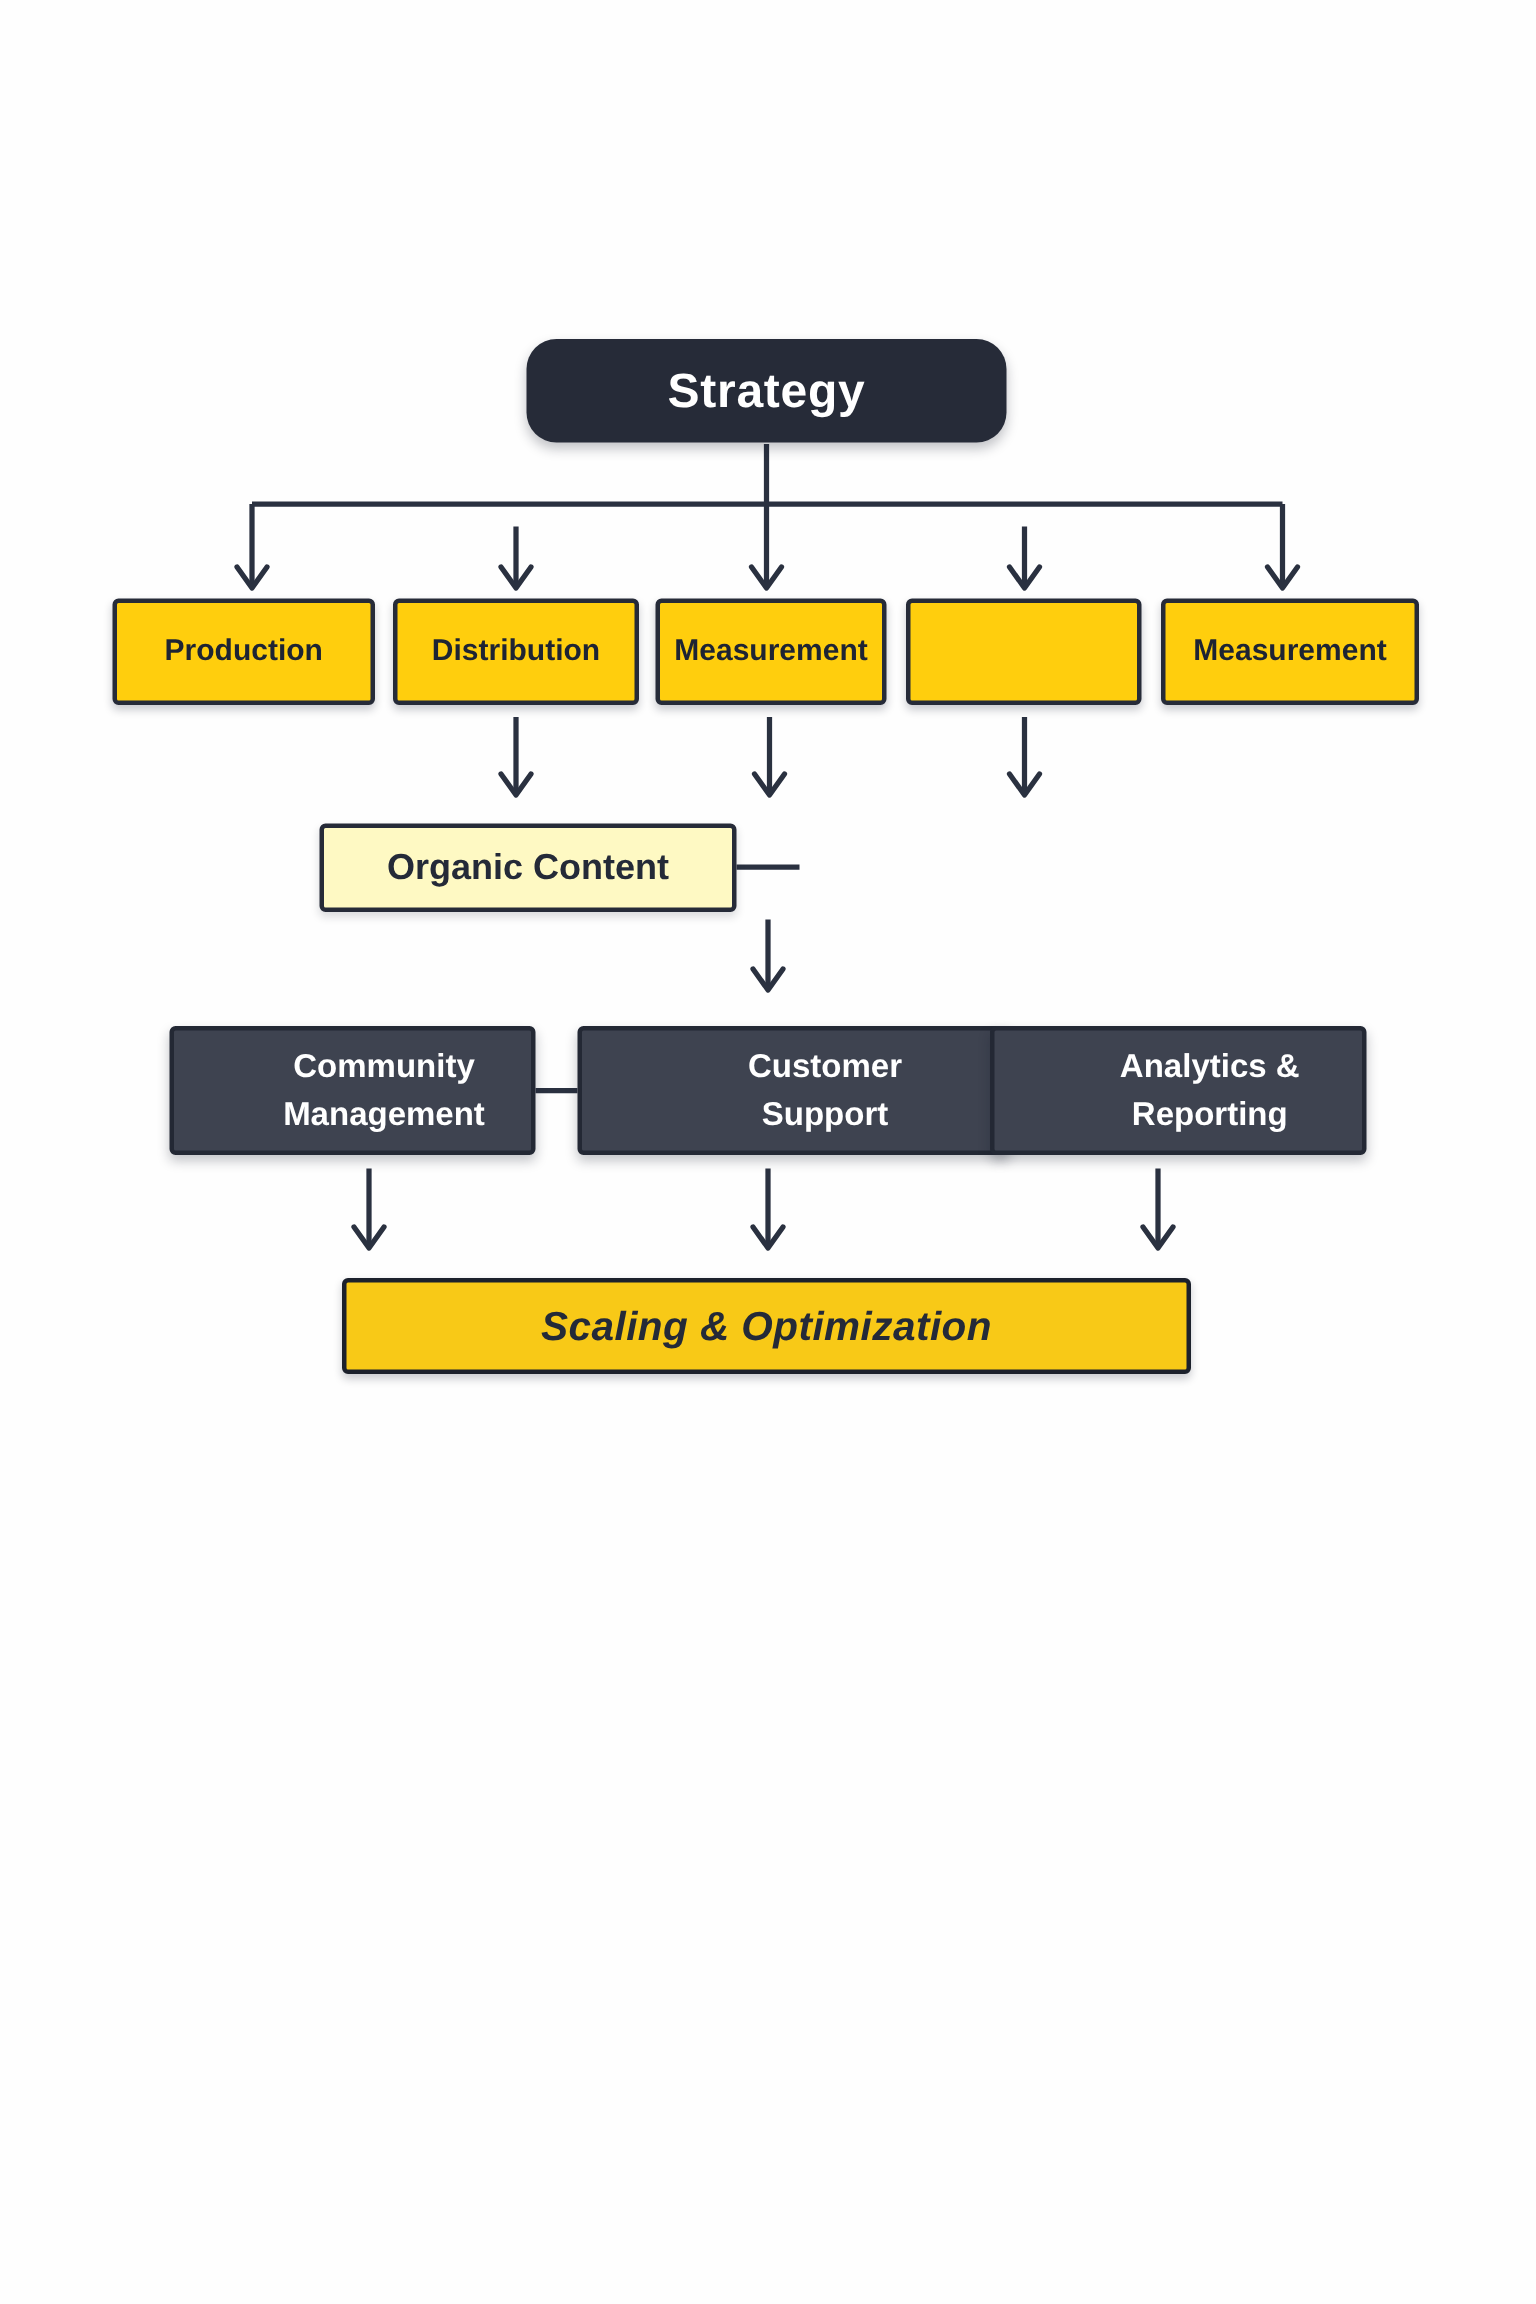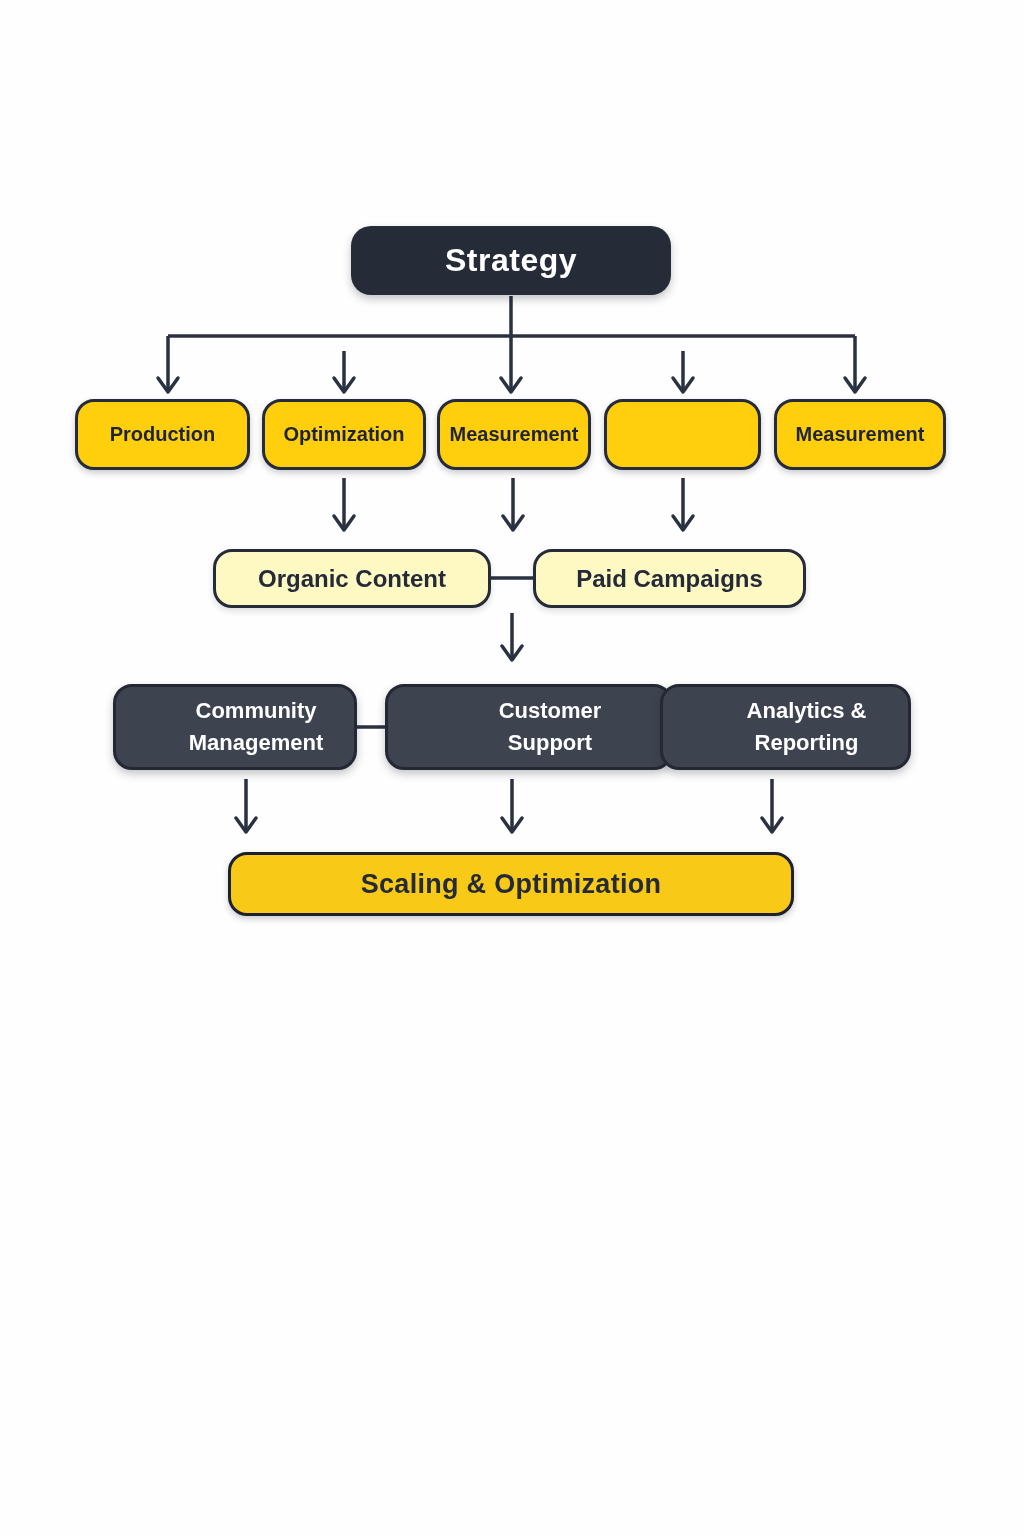--- a/index.html
+++ b/index.html
@@ -23,21 +23,21 @@
     width: 1024px;
     height: 960px;
     pointer-events: none;
   }
   .node {
     position: absolute;
     display: flex;
     align-items: center;
     justify-content: center;
     text-align: center;
-    border-radius: 19px;
+    border-radius: 4px;
   }
   .node-root {
     left: 351px; top: 226px; width: 320px; height: 69px;
     background: #262b38;
     color: #ffffff;
     font-size: 32px;
     font-weight: bold;
     letter-spacing: 0.5px;
     border-radius: 20px;
     box-shadow: 0 4px 8px rgba(20,25,40,0.25);
@@ -82,20 +82,21 @@
   .d1 { left: 113px; width: 244px; }
   .d2 { left: 385px; width: 288px; }
   .d3 { left: 660px; width: 251px; }
   .node-outcome {
     left: 228px; top: 852px; width: 566px; height: 64px;
     background: #f8c917;
     border: 3px solid #1c212c;
     color: #242a38;
     font-size: 27px;
     font-weight: bold;
+    font-style: italic;
     letter-spacing: 0.3px;
     box-shadow: 0 3px 6px rgba(20,25,40,0.22);
   }
 </style>
 </head>
 <body>
 
 <div class="canvas">
 
   <svg class="connectors" viewBox="0 0 1024 960" xmlns="http://www.w3.org/2000/svg">
@@ -132,37 +133,34 @@
   </svg>
 
   <div class="node node-root">
     <span>Strategy</span>
   </div>
 
   <div class="node node-pillar p1">
     <span>Production</span>
   </div>
   <div class="node node-pillar p2">
-    <span>Optimization</span>
+    <span>Distribution</span>
   </div>
   <div class="node node-pillar p3">
     <span>Measurement</span>
   </div>
   <div class="node node-pillar p4">
     <span></span>
   </div>
   <div class="node node-pillar p5">
     <span>Measurement</span>
   </div>
 
   <div class="node node-channel w1">
     <span>Organic Content</span>
-  </div>
-  <div class="node node-channel w2">
-    <span>Paid Campaigns</span>
   </div>
 
   <div class="node node-ops d1">
     <span class="wrap">Community Management</span>
   </div>
   <div class="node node-ops d2">
     <span class="wrap">Customer Support</span>
   </div>
   <div class="node node-ops d3">
     <span class="wrap">Analytics &amp; Reporting</span>

